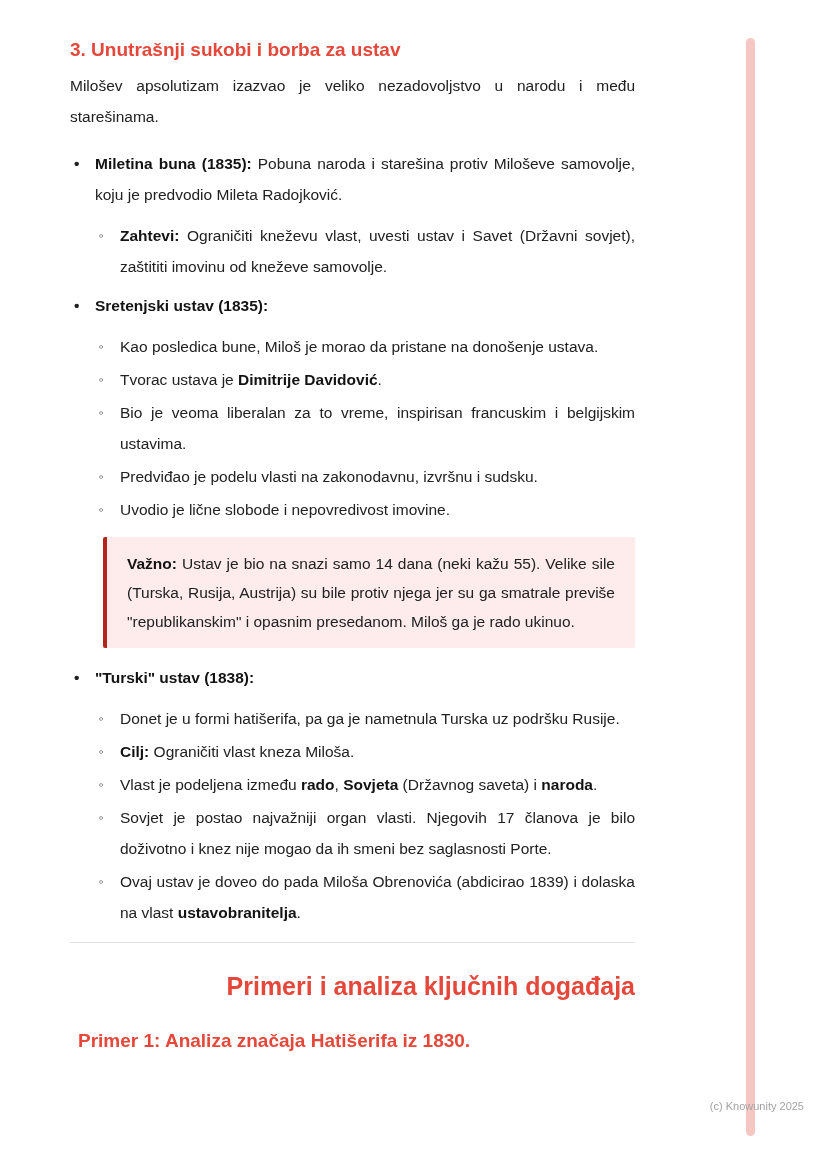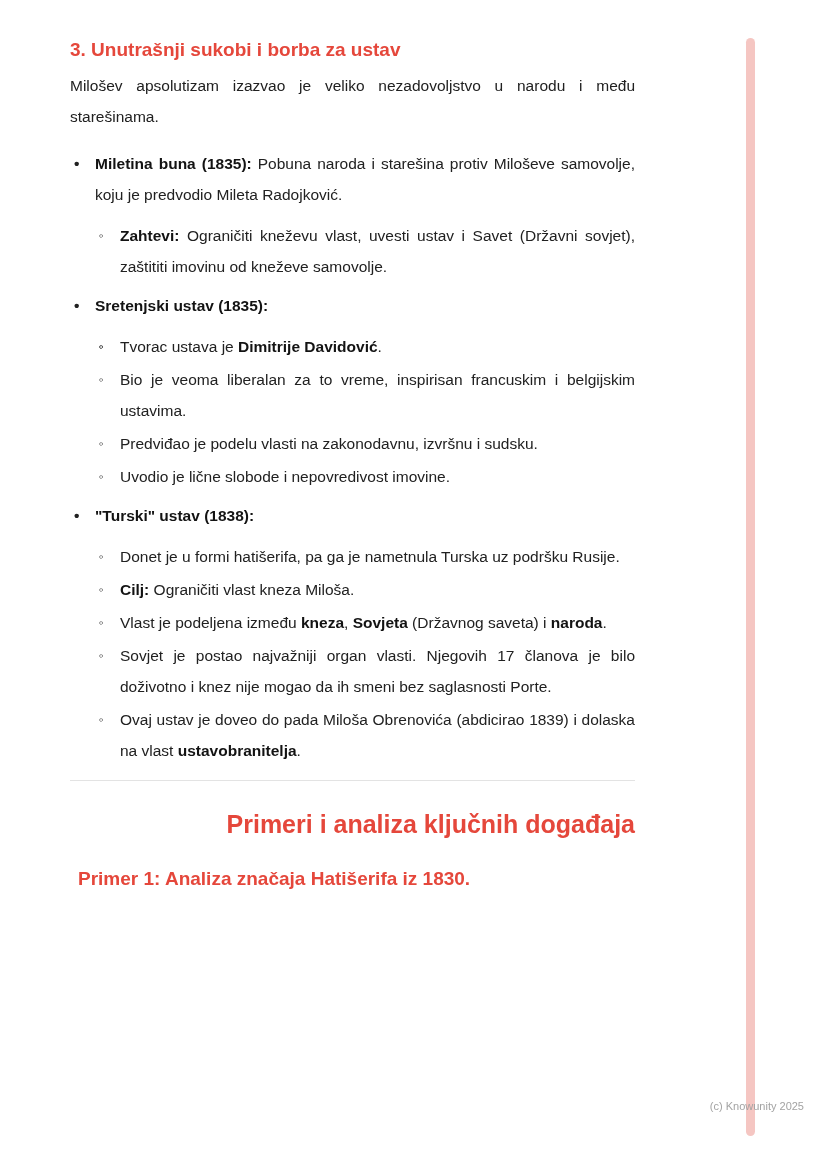--- a/index.html
+++ b/index.html
@@ -107,48 +107,51 @@
           <li>
             <span class="marker2">◦</span><strong>Zahtevi:</strong><span> Ograničiti kneževu vlast, uvesti ustav i Savet (Državni sovjet), zaštititi imovinu od kneževe samovolje.</span>
           </li>
         </ul>
       </li>
 
       <li>
         <span class="marker1">•</span><strong>Sretenjski ustav (1835):</strong>
         <ul class="l2">
           <li>
-            <span class="marker2">◦</span>
+            <span class="marker2">◦</span><span>Kao posledica bune, Miloš je morao da pristane na donošenje ustava.</span>
           </li>
           <li>
             <span class="marker2">◦</span><span>Tvorac ustava je </span><strong>Dimitrije Davidović</strong><span>.</span>
           </li>
           <li>
             <span class="marker2">◦</span><span>Bio je veoma liberalan za to vreme, inspirisan francuskim i belgijskim ustavima.</span>
           </li>
           <li>
             <span class="marker2">◦</span><span>Predviđao je podelu vlasti na zakonodavnu, izvršnu i sudsku.</span>
           </li>
           <li>
             <span class="marker2">◦</span><span>Uvodio je lične slobode i nepovredivost imovine.</span>
           </li>
         </ul>
+        <div class="callout">
+          <strong>Važno:</strong><span> Ustav je bio na snazi samo 14 dana (neki kažu 55). Velike sile (Turska, Rusija, Austrija) su bile protiv njega jer su ga smatrale previše "republikanskim" i opasnim presedanom. Miloš ga je rado ukinuo.</span>
+        </div>
       </li>
 
       <li>
         <span class="marker1">•</span><strong>"Turski" ustav (1838):</strong>
         <ul class="l2">
           <li>
             <span class="marker2">◦</span><span>Donet je u formi hatišerifa, pa ga je nametnula Turska uz podršku Rusije.</span>
           </li>
           <li>
             <span class="marker2">◦</span><strong>Cilj:</strong><span> Ograničiti vlast kneza Miloša.</span>
           </li>
           <li>
-            <span class="marker2">◦</span><span>Vlast je podeljena između </span><strong>kneza</strong><span>, </span><strong>Sovjeta</strong><span> (Državnog saveta) i </span><strong>naroda</strong><span>.</span>
+            <span class="marker2">◦</span><span>Vlast je podeljena između </span><strong>rado</strong><span>, </span><strong>Sovjeta</strong><span> (Državnog saveta) i </span><strong>naroda</strong><span>.</span>
           </li>
           <li>
             <span class="marker2">◦</span><span>Sovjet je postao najvažniji organ vlasti. Njegovih 17 članova je bilo doživotno i knez nije mogao da ih smeni bez saglasnosti Porte.</span>
           </li>
           <li>
             <span class="marker2">◦</span><span>Ovaj ustav je doveo do pada Miloša Obrenovića (abdicirao 1839) i dolaska na vlast </span><strong>ustavobranitelja</strong><span>.</span>
           </li>
         </ul>
       </li>
 

